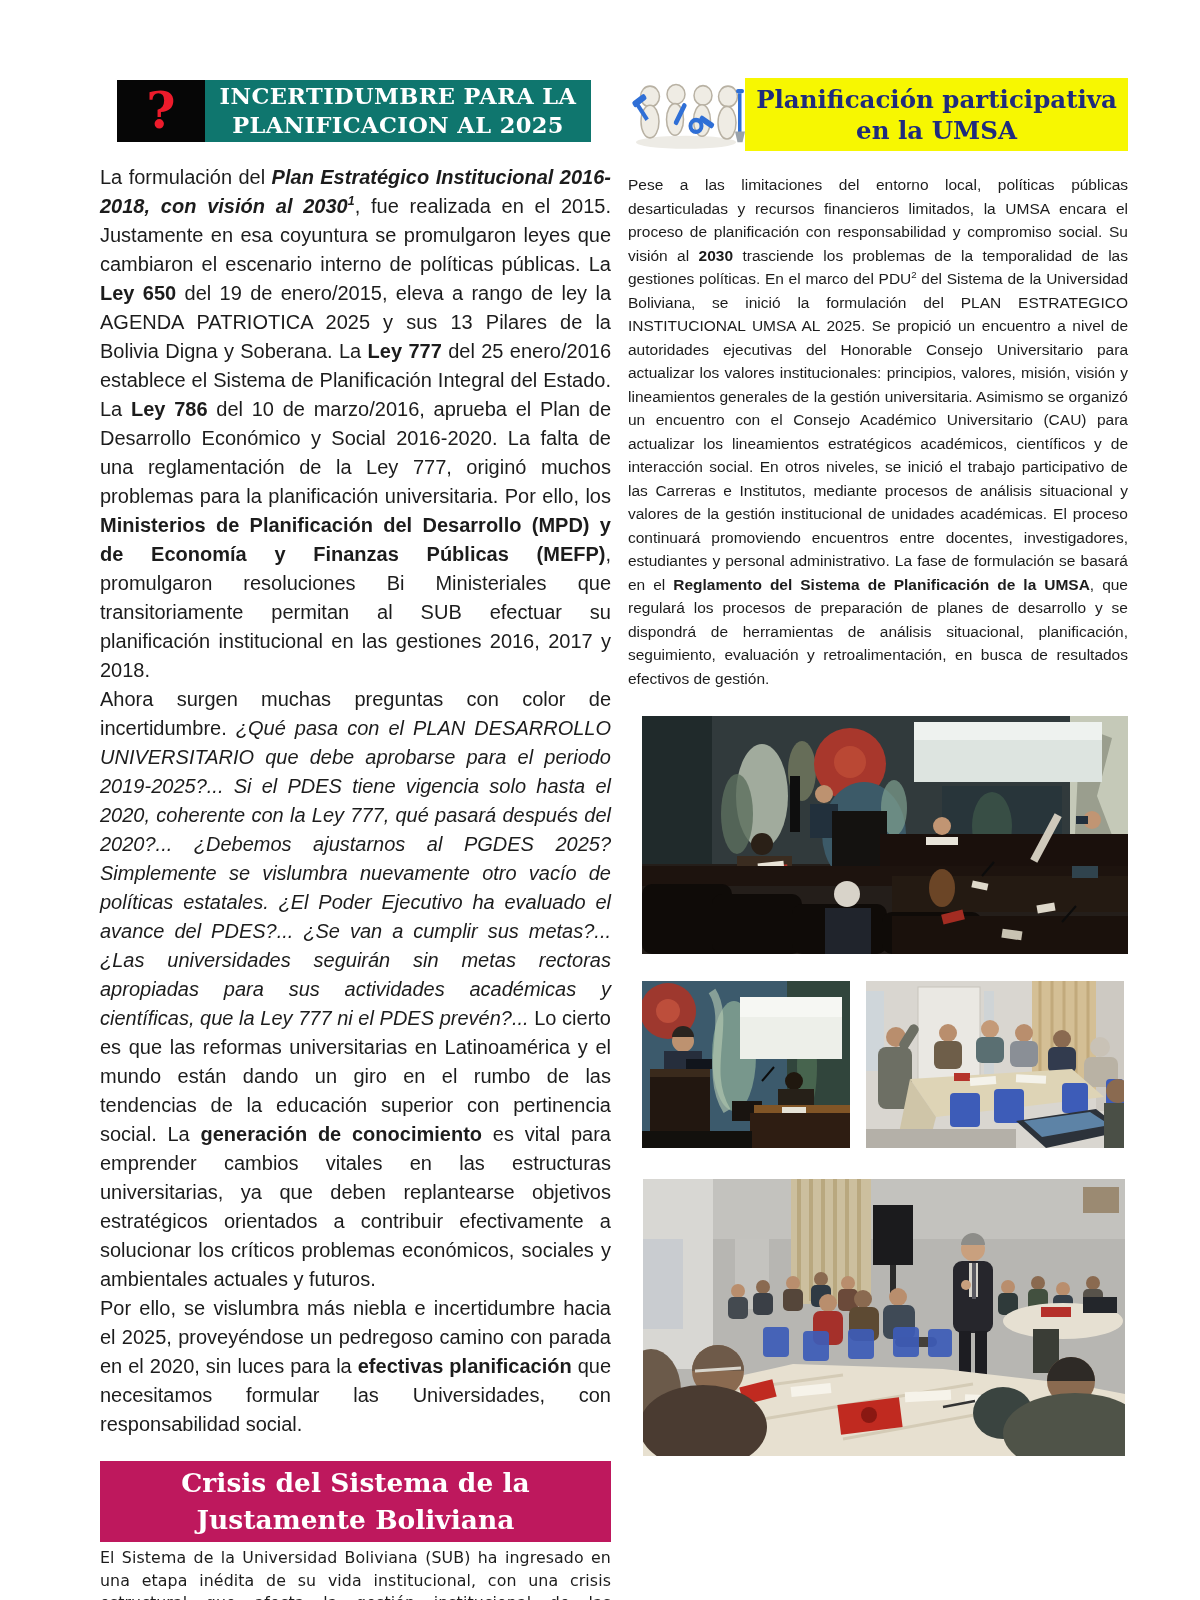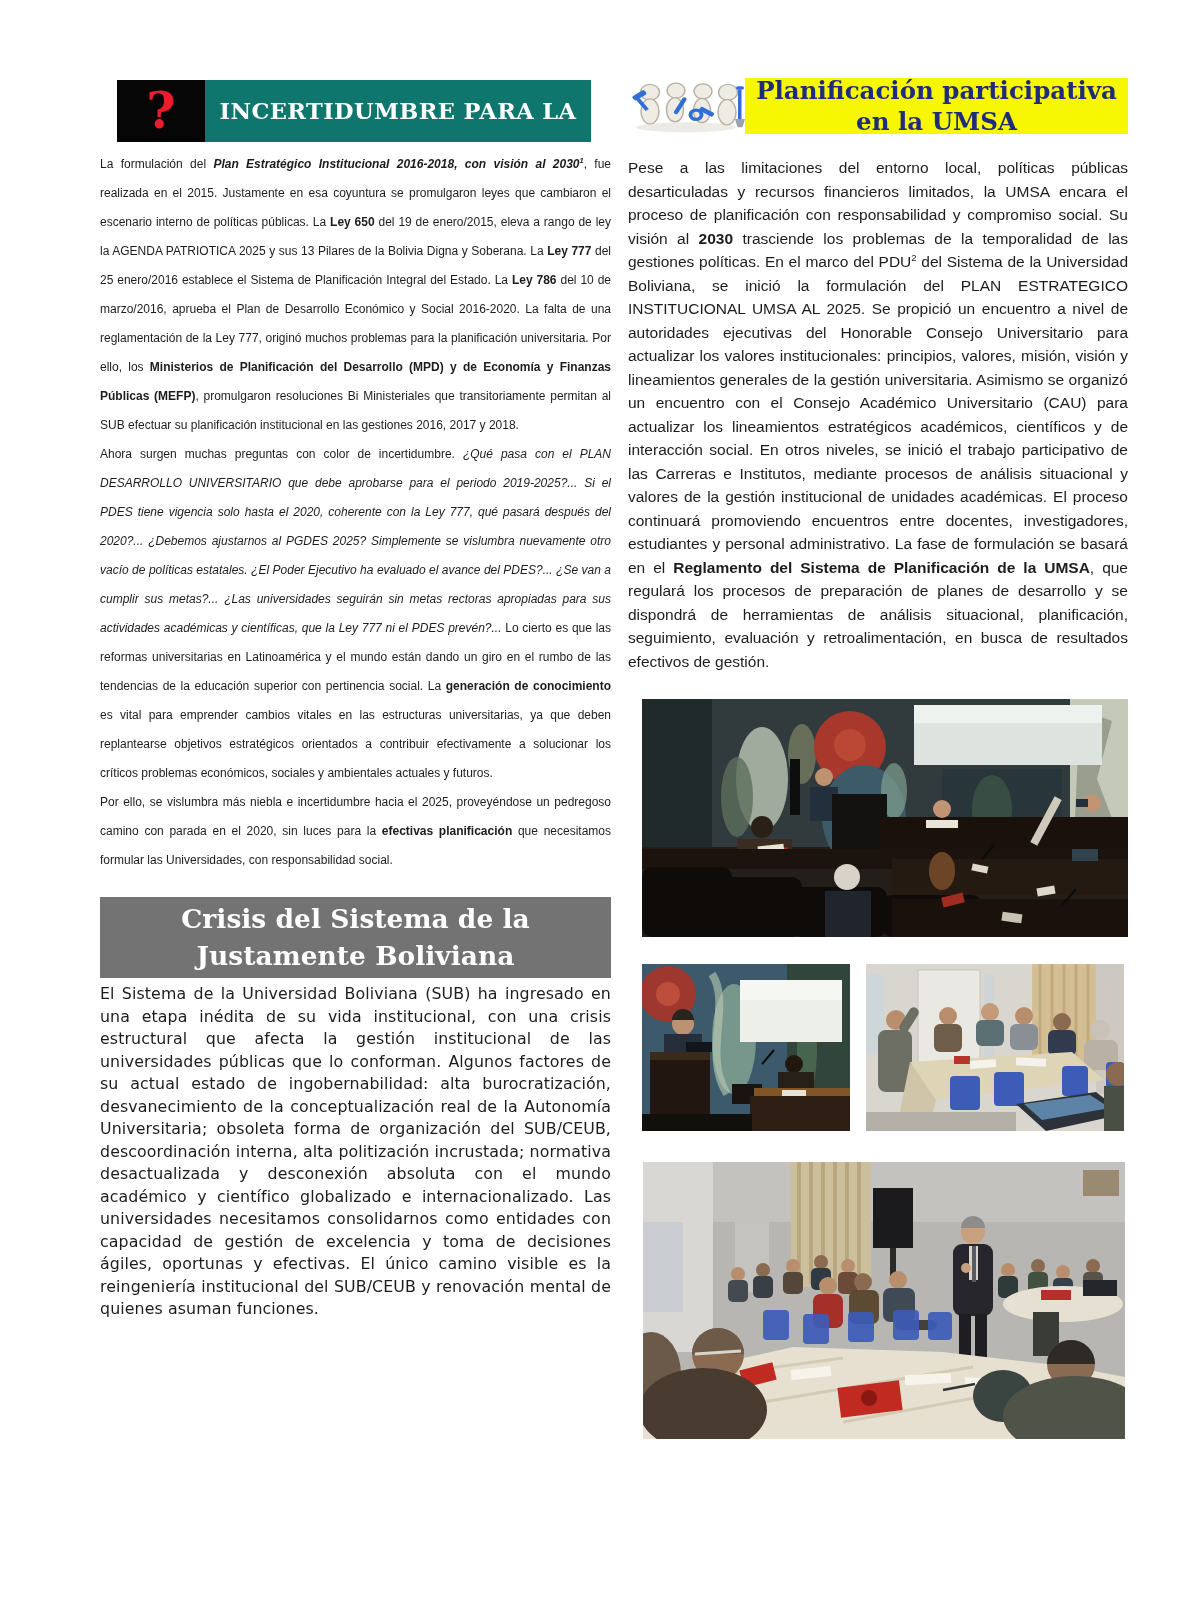--- a/index.html
+++ b/index.html
@@ -10,37 +10,37 @@
 
   
   .hdr-left{display:flex;height:62px;margin:0 20px 0 17px;}
   .qbox{width:88px;background:#060606;display:flex;align-items:center;justify-content:center;}
   .qmark{font-family:"DejaVu Serif",serif;font-weight:bold;font-size:50px;color:#ed1b2b;line-height:1;}
   .blue-banner{flex:1;background:#0f766e;color:#ffffff;display:flex;flex-direction:column;
                justify-content:center;text-align:center;font-family:"DejaVu Serif",serif;
                font-weight:bold;font-size:22.5px;line-height:29px;letter-spacing:.4px;}
 
   
-  .hdr-right{display:flex;height:56px;}
+  .hdr-right{display:flex;height:73px;}
   .figs{width:117px;position:relative;}
   .figs svg{display:block;width:100%;height:100%;}
   .yellow-banner{flex:1;background:#f7f701;color:#1f2b7d;display:flex;flex-direction:column;
                  justify-content:center;text-align:center;font-family:"DejaVu Serif",serif;
                  font-weight:bold;font-size:24.5px;line-height:31px;}
 
   
-  .para-l{font-size:12px;line-height:29px;text-align:justify;margin-top:8px;}
+  .para-l{font-size:20px;line-height:29px;text-align:justify;margin-top:21px;}
   .para-l p{margin:0;}
   .para-r{font-size:15.5px;line-height:23.5px;text-align:justify;margin-top:22px;}
   .rt-b{font-weight:bold;}
   .rt-i{font-style:italic;}
   sup{font-size:62%;line-height:0;}
 
   
-  .crisis-banner{background:#737373;color:#ffffff;text-align:center;margin-top:22px;
+  .crisis-banner{background:#be185d;color:#ffffff;text-align:center;margin-top:22px;
                  font-family:"DejaVu Serif",serif;font-weight:bold;font-size:26.5px;
                  line-height:37px;padding:3px 0 4px 0;}
   .crisis-body{font-family:"DejaVu Sans",sans-serif;font-size:15.8px;line-height:22.5px;
                text-align:justify;margin-top:5px;letter-spacing:.1px;}
 
   
   .fn{margin-top:30px;}
   .fn-line{border-top:3px solid #161616;height:0;}
   .fn-line-r{width:376px;margin-left:28px;}
   .fn-text{margin-top:8px;font-size:14.5px;line-height:22px;}
@@ -62,20 +62,21 @@
 <div class="page">
 
   <div class="col-left">
 
     <div class="hdr-left">
       <div class="qbox">
         <span class="qmark">?</span>
       </div>
       <div class="blue-banner">
         <span>INCERTIDUMBRE PARA LA</span>
+        <span>PLANIFICACION AL 2025</span>
       </div>
     </div>
 
     <div class="para-l">
       <p><span>La formulación del </span><span class="rt-b rt-i">Plan Estratégico Institucional 2016-2018, con visión al 2030</span><sup class="rt-b rt-i">1</sup><span>, fue realizada en el 2015. Justamente en esa coyuntura se promulgaron leyes que cambiaron el escenario interno de políticas públicas. La </span><span class="rt-b">Ley 650</span><span> del 19 de enero/2015, eleva a rango de ley la AGENDA PATRIOTICA 2025 y sus 13 Pilares de la Bolivia Digna y Soberana. La </span><span class="rt-b">Ley 777</span><span> del 25 enero/2016 establece el Sistema de Planificación Integral del Estado. La </span><span class="rt-b">Ley 786</span><span> del 10 de marzo/2016, aprueba el Plan de Desarrollo Económico y Social 2016-2020. La falta de una reglamentación de la Ley 777, originó muchos problemas para la planificación universitaria. Por ello, los </span><span class="rt-b">Ministerios de Planificación del Desarrollo (MPD) y de Economía y Finanzas Públicas (MEFP)</span><span>, promulgaron resoluciones Bi Ministeriales que transitoriamente permitan al SUB efectuar su planificación institucional en las gestiones 2016, 2017 y 2018.</span></p>
       <p><span>Ahora surgen muchas preguntas con color de incertidumbre. </span><span class="rt-i">¿Qué pasa con el PLAN DESARROLLO UNIVERSITARIO que debe aprobarse para el periodo 2019-2025?... Si el PDES tiene vigencia solo hasta el 2020, coherente con la Ley 777, qué pasará después del 2020?... ¿Debemos ajustarnos al PGDES 2025? Simplemente se vislumbra nuevamente otro vacío de políticas estatales. ¿El Poder Ejecutivo ha evaluado el avance del PDES?... ¿Se van a cumplir sus metas?... ¿Las universidades seguirán sin metas rectoras apropiadas para sus actividades académicas y científicas, que la Ley 777 ni el PDES prevén?... </span><span>Lo cierto es que las reformas universitarias en Latinoamérica y el mundo están dando un giro en el rumbo de las tendencias de la educación superior con pertinencia social. La </span><span class="rt-b">generación de conocimiento</span><span> es vital para emprender cambios vitales en las estructuras universitarias, ya que deben replantearse objetivos estratégicos orientados a contribuir efectivamente a solucionar los críticos problemas económicos, sociales y ambientales actuales y futuros.</span></p>
       <p><span>Por ello, se vislumbra más niebla e incertidumbre hacia el 2025, proveyéndose un pedregoso camino con parada en el 2020, sin luces para la </span><span class="rt-b">efectivas planificación</span><span> que necesitamos formular las Universidades, con responsabilidad social.</span></p>
     </div>
 
     <div class="crisis-banner">

